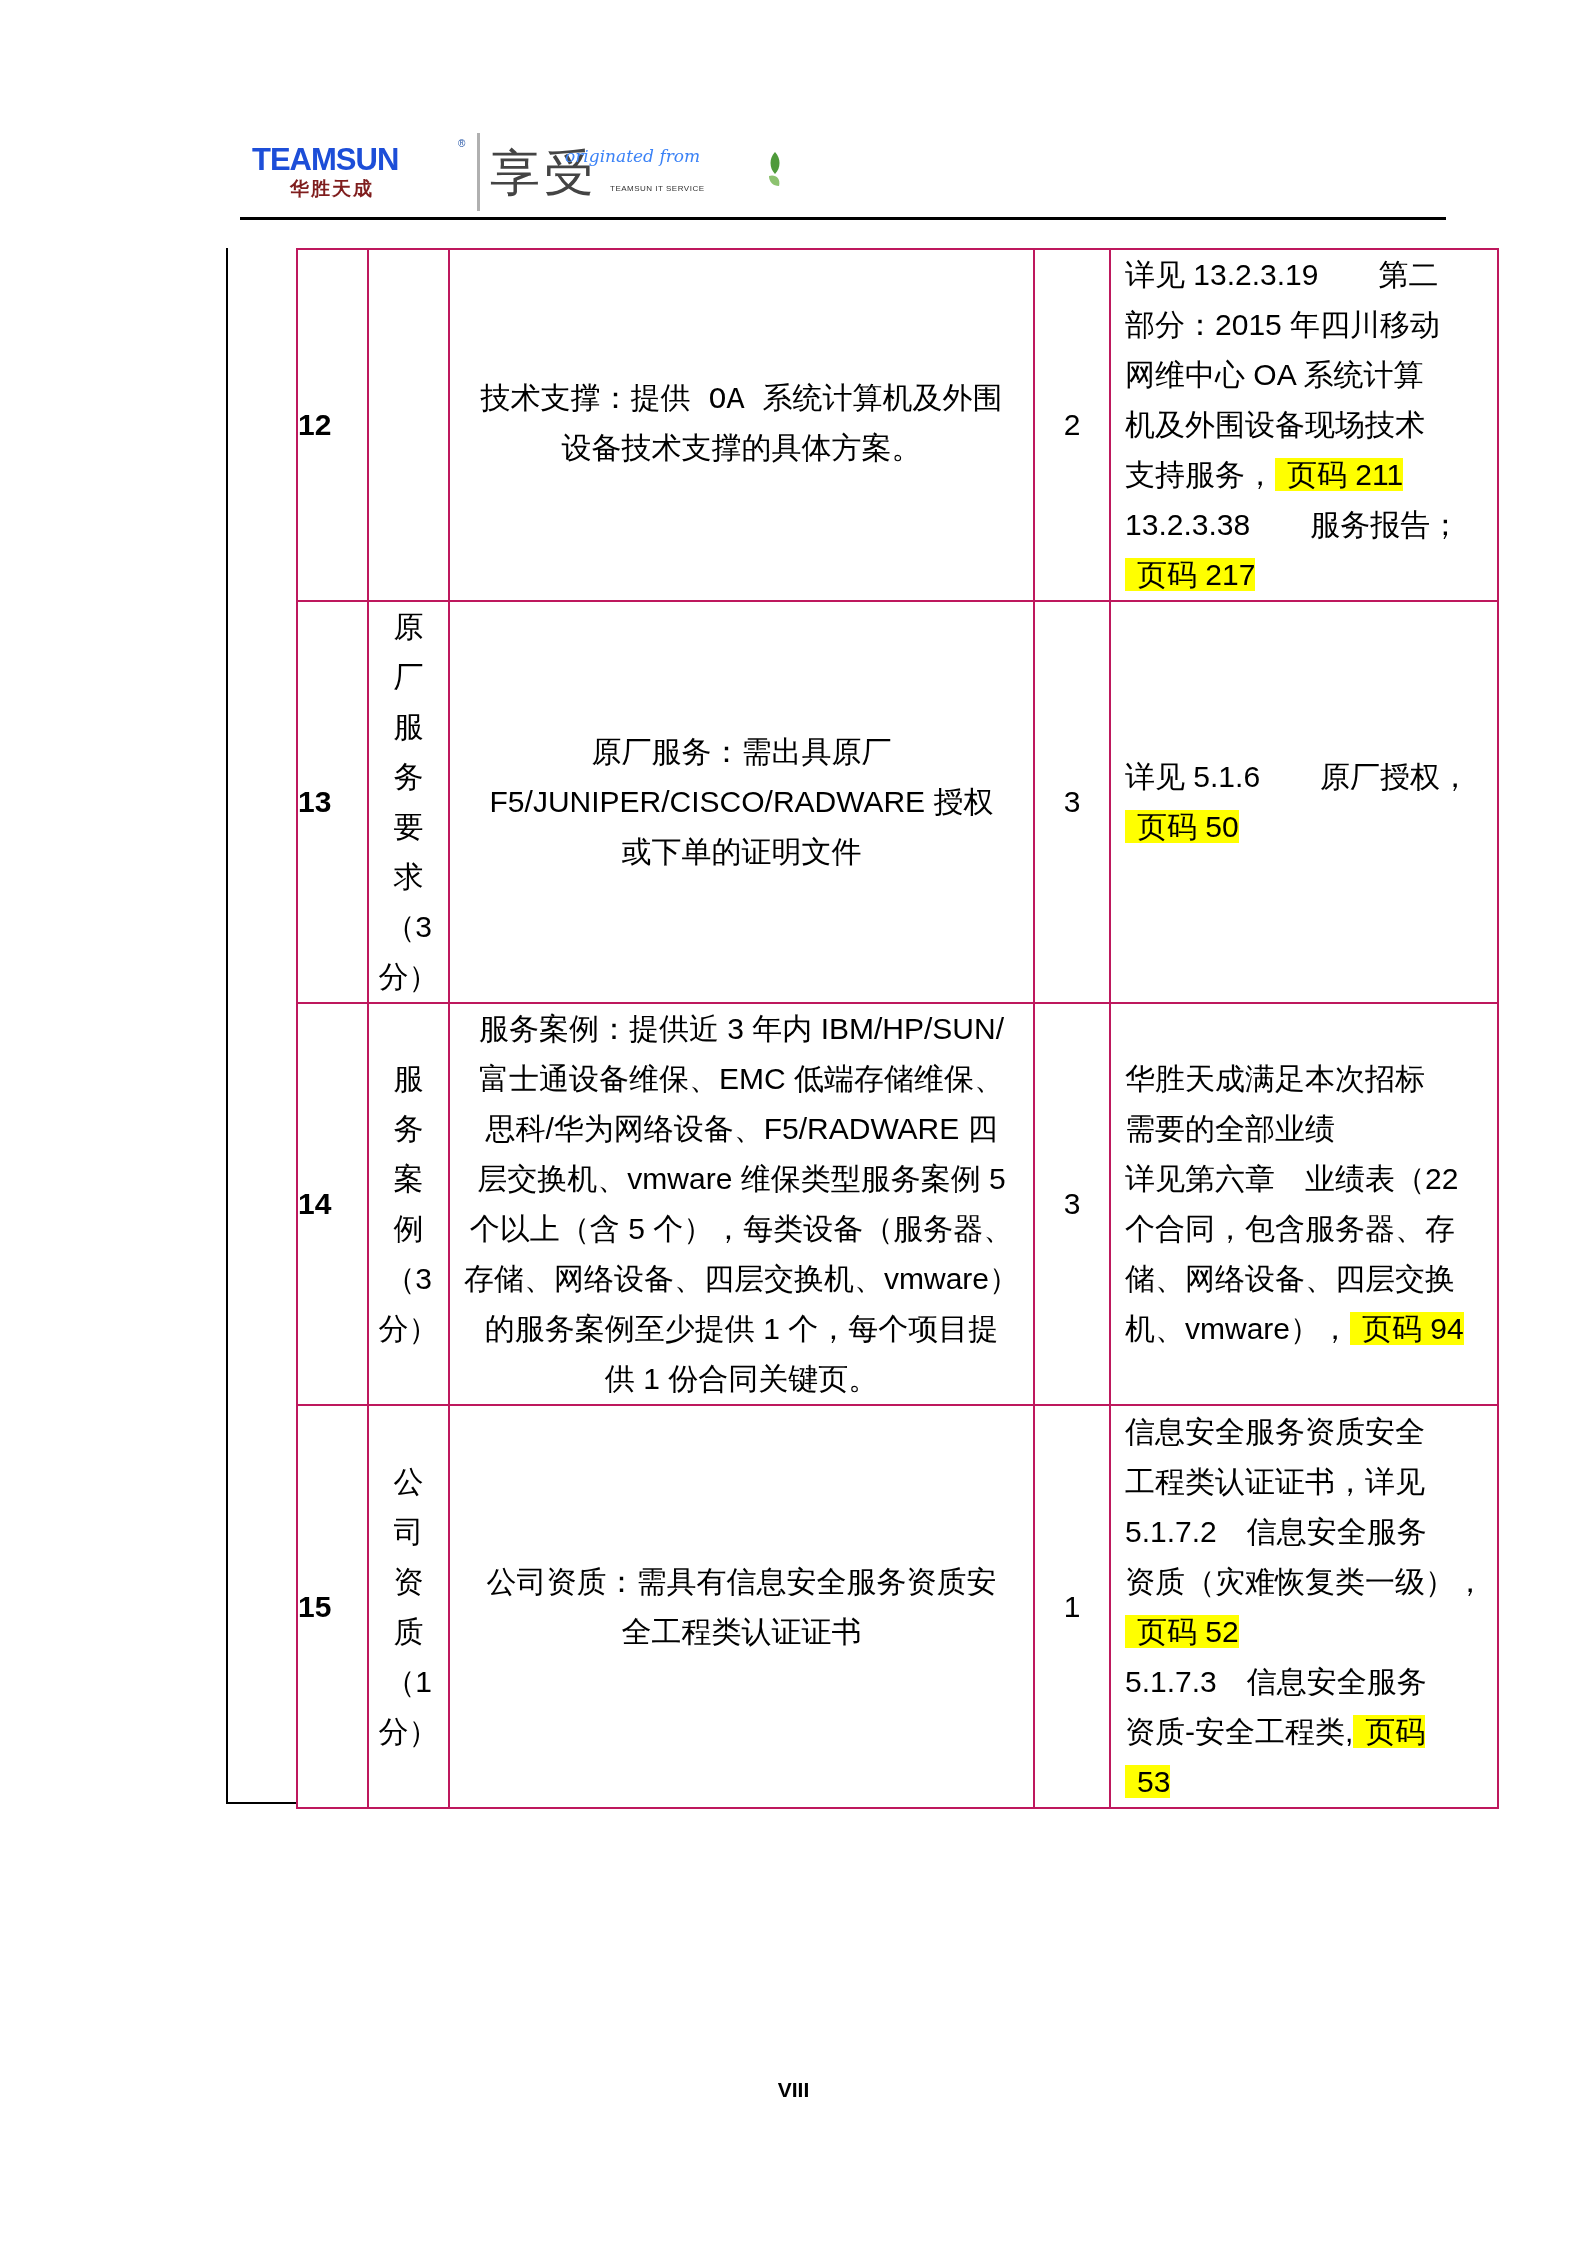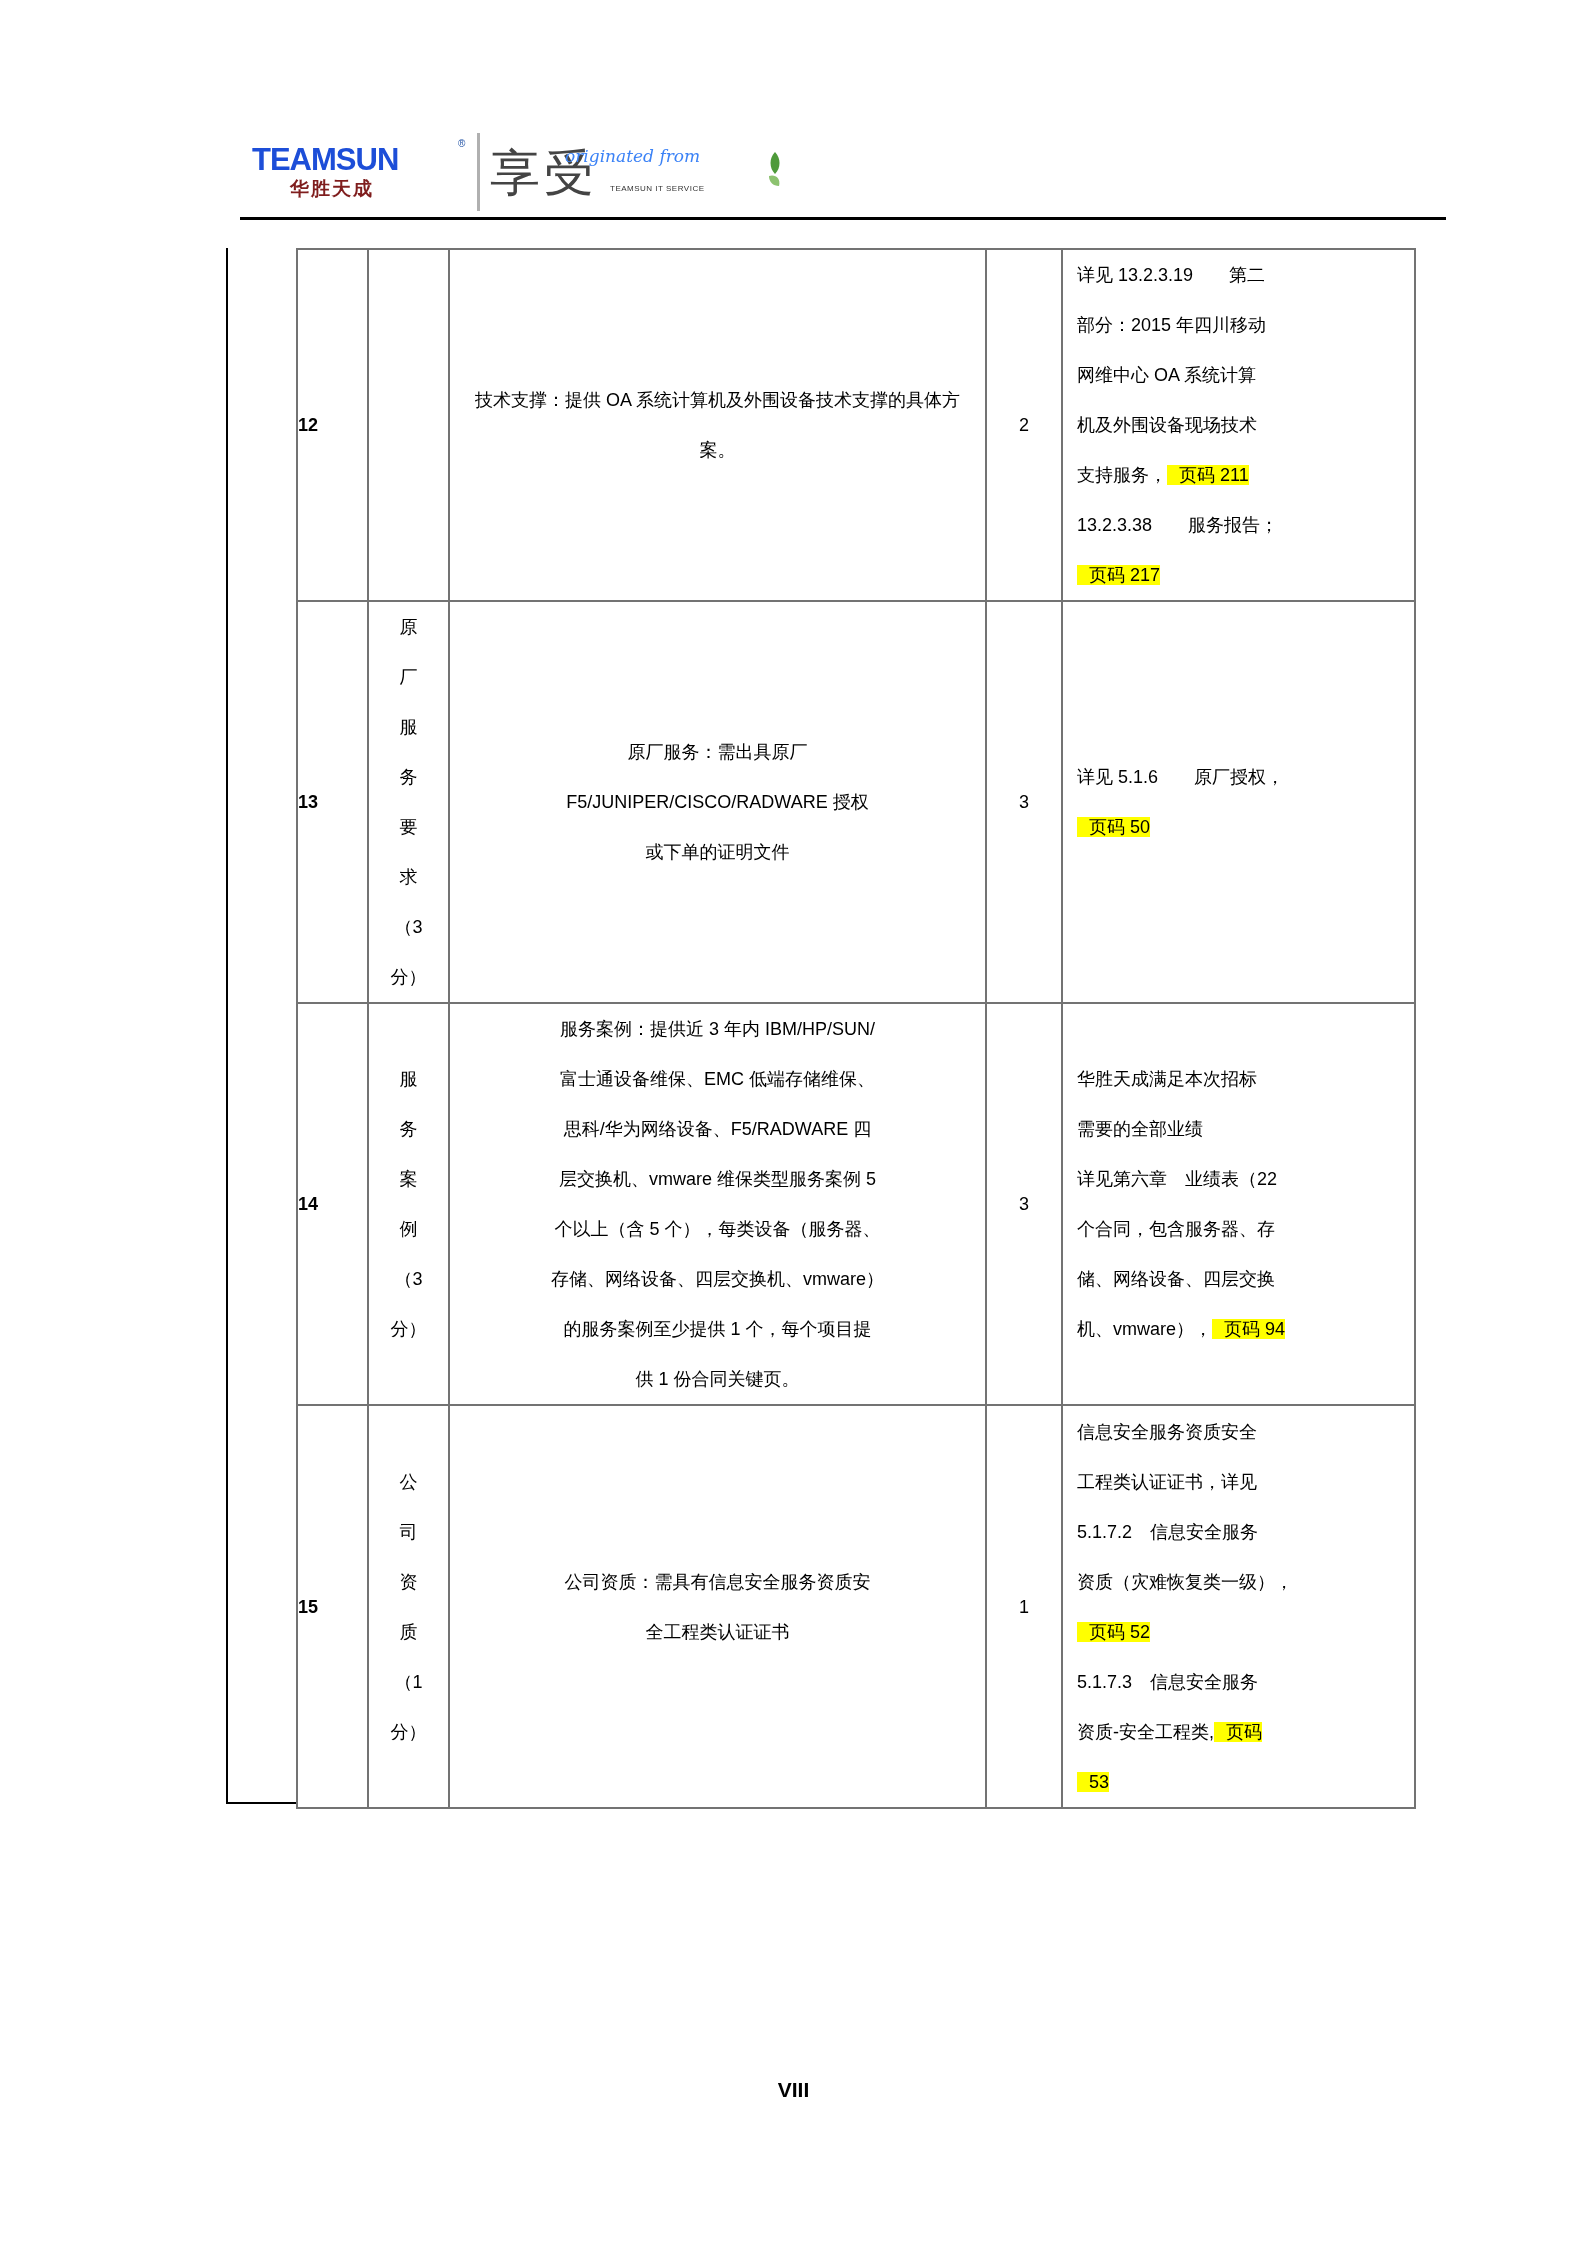--- a/index.html
+++ b/index.html
@@ -23,21 +23,21 @@
     .nav-bar { position: absolute; left: 818px; top: 158px; width: 612px; height: 27px;
                background: #f2560c; display: flex; align-items: center; box-shadow: 0 2px 0 #f7b08f; }
     .nav-item { color: #fff; font-size: 19px; text-align: center; height: 27px; line-height: 27px; font-weight: 700; }
     .nav-div { width: 1px; height: 20px; background: #f7946a; }
     .hdr-rule { position: absolute; left: 240px; top: 217px; width: 1206px; height: 3px; background: #000; }
 
     
     .outer-left { position: absolute; left: 226px; top: 248px; width: 2px; height: 1556px; background: #000; }
     .outer-bottom { position: absolute; left: 226px; top: 1802px; width: 72px; height: 2px; background: #000; }
     table.req { position: absolute; left: 296px; top: 248px; border-collapse: collapse; table-layout: fixed; }
-    table.req td { border: 2px solid #737373; padding: 0; vertical-align: middle; font-size: 18px; line-height: 50px; }
+    table.req td { border: 2px solid #be185d; padding: 0; vertical-align: middle; font-size: 30px; line-height: 50px; }
     td.c-no { width: 69px; text-align: left; font-weight: bold; }
     td.c-cat { width: 79px; text-align: center; }
     td.c-req { width: 507px; text-align: center; padding: 0 14px !important; }
     td.c-score { width: 74px; text-align: center; }
     td.c-resp { width: 325px; text-align: left; padding: 0 12px 0 14px !important; }
     .vert { display: flex; flex-direction: column; align-items: center; }
     .vert span { display: block; line-height: 50px; }
     .hl { background: #ffff00; padding-left: 12px; }
     .line { display: block; white-space: nowrap; }
 
@@ -66,21 +66,21 @@
 <div class="outer-bottom"></div>
 
 <table class="req">
   <tbody id="tbody">
       <tr style="height: 350px;">
         <td class="c-no">12</td>
         <td class="c-cat">
           <div class="vert"></div>
         </td>
         <td class="c-req">
-          <div style="padding: 0px 6px;">技术支撑：提供 OA 系统计算机及外围设备技术支撑的具体方案。</div>
+          <div style="padding: 0px 6px; font-family: Liberation Mono, monospace;">技术支撑：提供 OA 系统计算机及外围设备技术支撑的具体方案。</div>
         </td>
         <td class="c-score">2</td>
         <td class="c-resp">
           <span class="line"><span>详见 13.2.3.19　　第二</span></span>
           <span class="line"><span>部分：2015 年四川移动</span></span>
           <span class="line"><span>网维中心 OA 系统计算</span></span>
           <span class="line"><span>机及外围设备现场技术</span></span>
           <span class="line"><span>支持服务，</span><span class="hl">页码 211</span></span>
           <span class="line"><span>13.2.3.38　　服务报告；</span></span>
           <span class="line"><span class="hl">页码 217</span></span>

